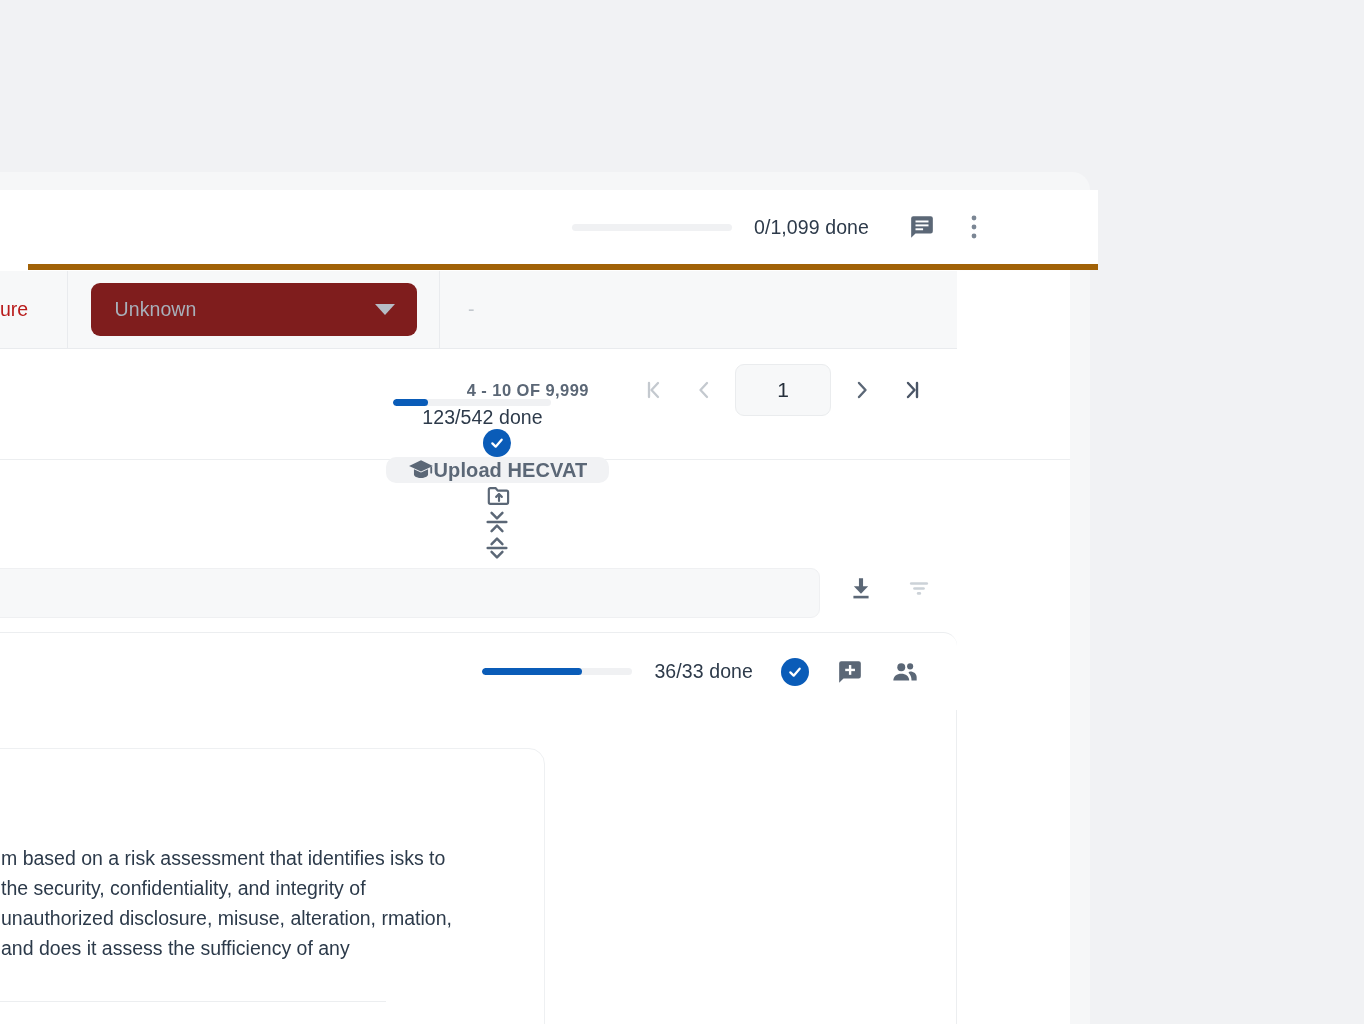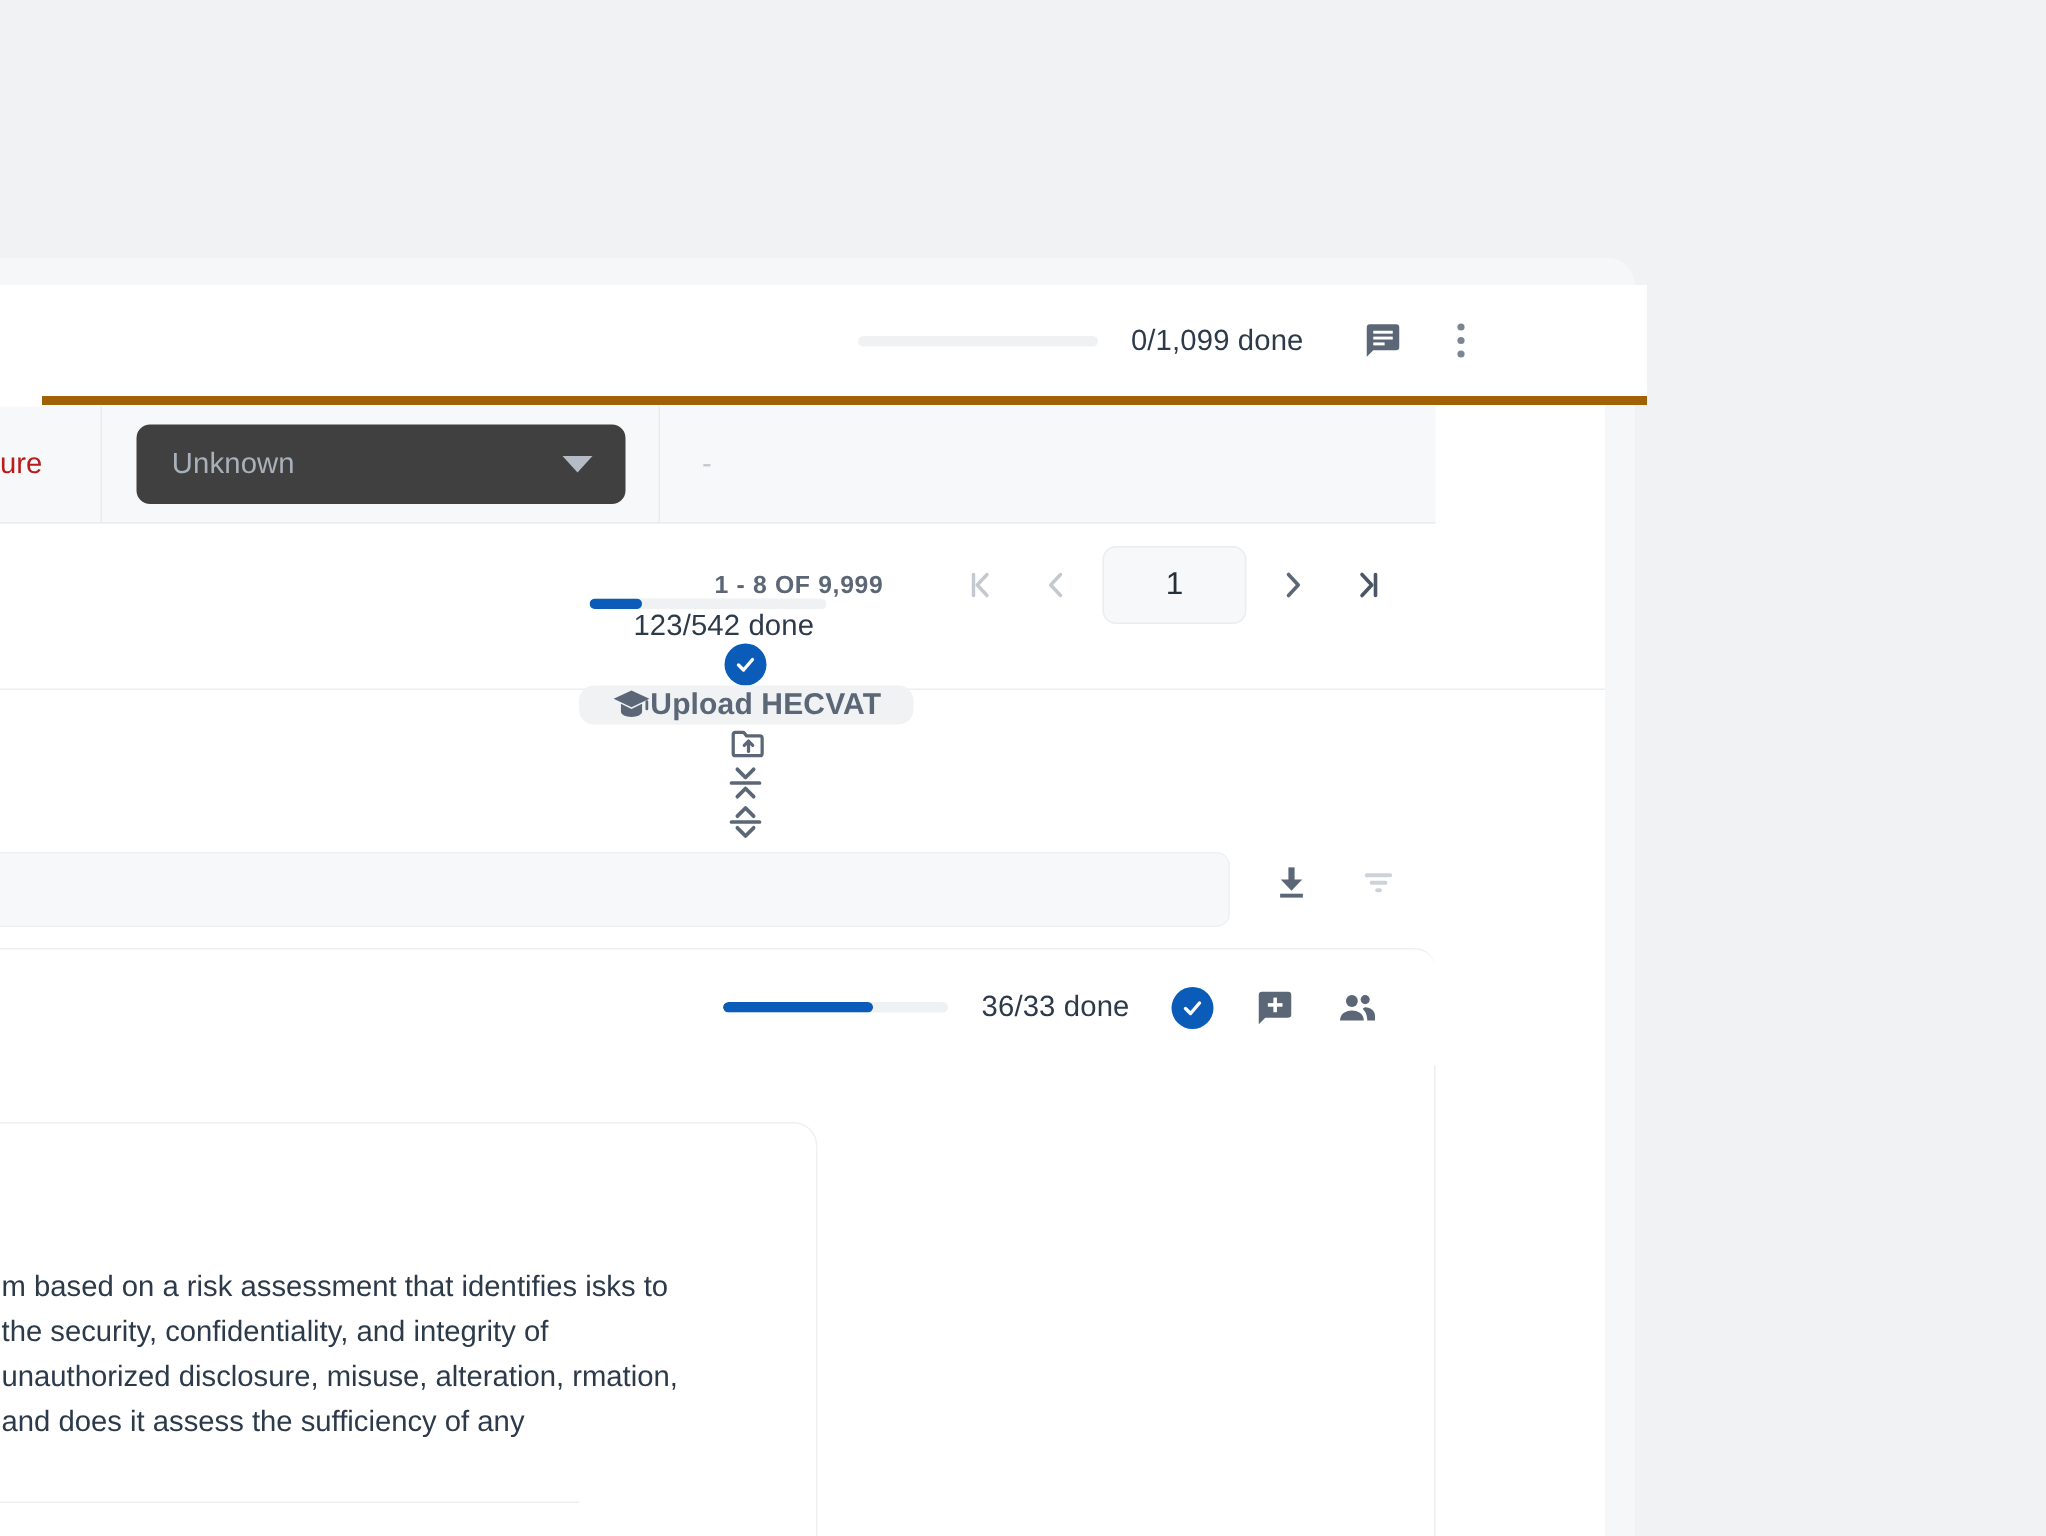--- a/index.html
+++ b/index.html
@@ -68,21 +68,21 @@
     border-right: 1px solid #e9ebee;
     padding-left: 0; overflow: hidden; white-space: nowrap;
   }
   .cell-select {
     width: 372px; height: 100%;
     display: flex; align-items: center; justify-content: center;
     border-right: 1px solid #e9ebee;
   }
   .select-box {
     width: 326px; height: 53px;
-    background: #404040; border-radius: 9px;
+    background: #7f1d1d; border-radius: 9px;
     display: flex; align-items: center; justify-content: space-between;
     padding: 0 22px 0 24px; cursor: pointer;
   }
   .select-box span {
     font-size: 19.5px; color: #a8b0ba; letter-spacing: .1px;
   }
   .caret {
     width: 0; height: 0;
     border-left: 10px solid transparent;
     border-right: 10px solid transparent;
@@ -244,21 +244,21 @@
     <div class="cell-select">
       <div class="select-box">
         <span>Unknown</span>
         <i class="caret"></i>
       </div>
     </div>
     <div class="cell-dash">-</div>
   </div>
 
   <div class="pager-row">
-    <div class="pager-count">1 - 8 OF 9,999</div>
+    <div class="pager-count">4 - 10 OF 9,999</div>
     <div class="pg-btn">
       <svg class="ico" width="24" height="24" viewBox="0 0 24 24" fill="none" stroke="#c4c9cf" stroke-width="2.3" stroke-linecap="round" stroke-linejoin="round">
         <path d="M16 5 L9.5 12 L16 19"></path>
           <path d="M7 5 L7 19"></path>
       </svg>
     </div>
     <div class="pg-btn">
       <svg class="ico" width="24" height="24" viewBox="0 0 24 24" fill="none" stroke="#c4c9cf" stroke-width="2.3" stroke-linecap="round" stroke-linejoin="round">
         <path d="M15 5 L8.5 12 L15 19"></path>
       </svg>

